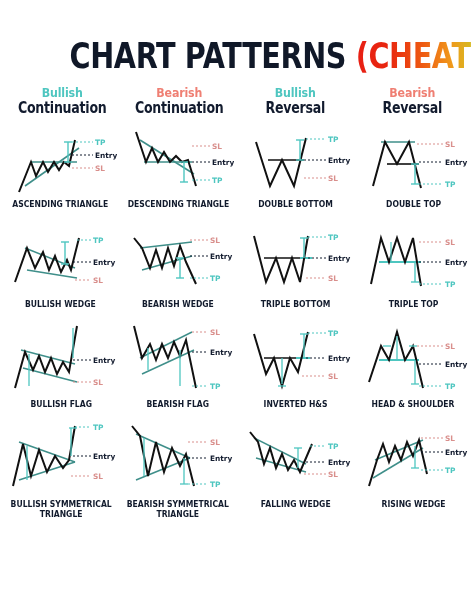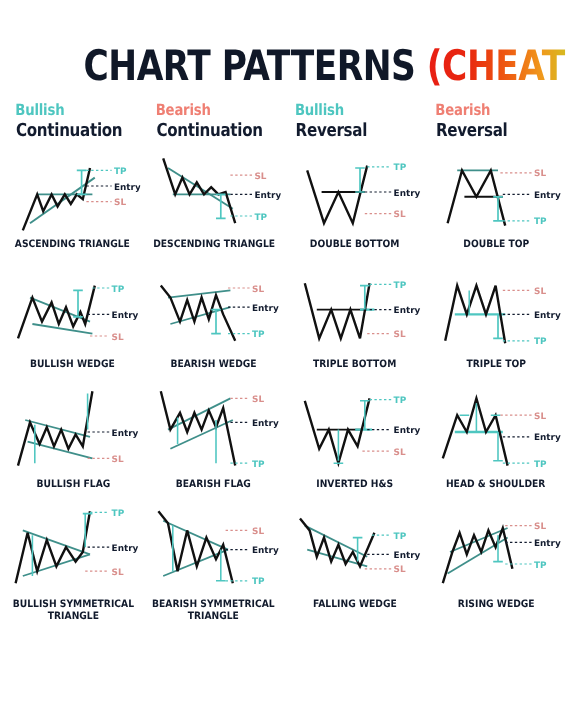--- a/index.html
+++ b/index.html
@@ -52,21 +52,21 @@
     -webkit-text-fill-color: transparent;
   }
 
   
   .headers {
     display: flex;
     padding: 6px 4px 0 4px;
   }
   .head-cell {
     flex: 1 1 25%;
-    text-align: left;
+    text-align: center;
     line-height: 1.0;
   }
   .head-kind {
     font-family: "DejaVu Sans", sans-serif;
     font-weight: bold;
     font-size: 13px;
     transform: scaleX(0.85);
     display: block;
     letter-spacing: -0.2px;
   }

